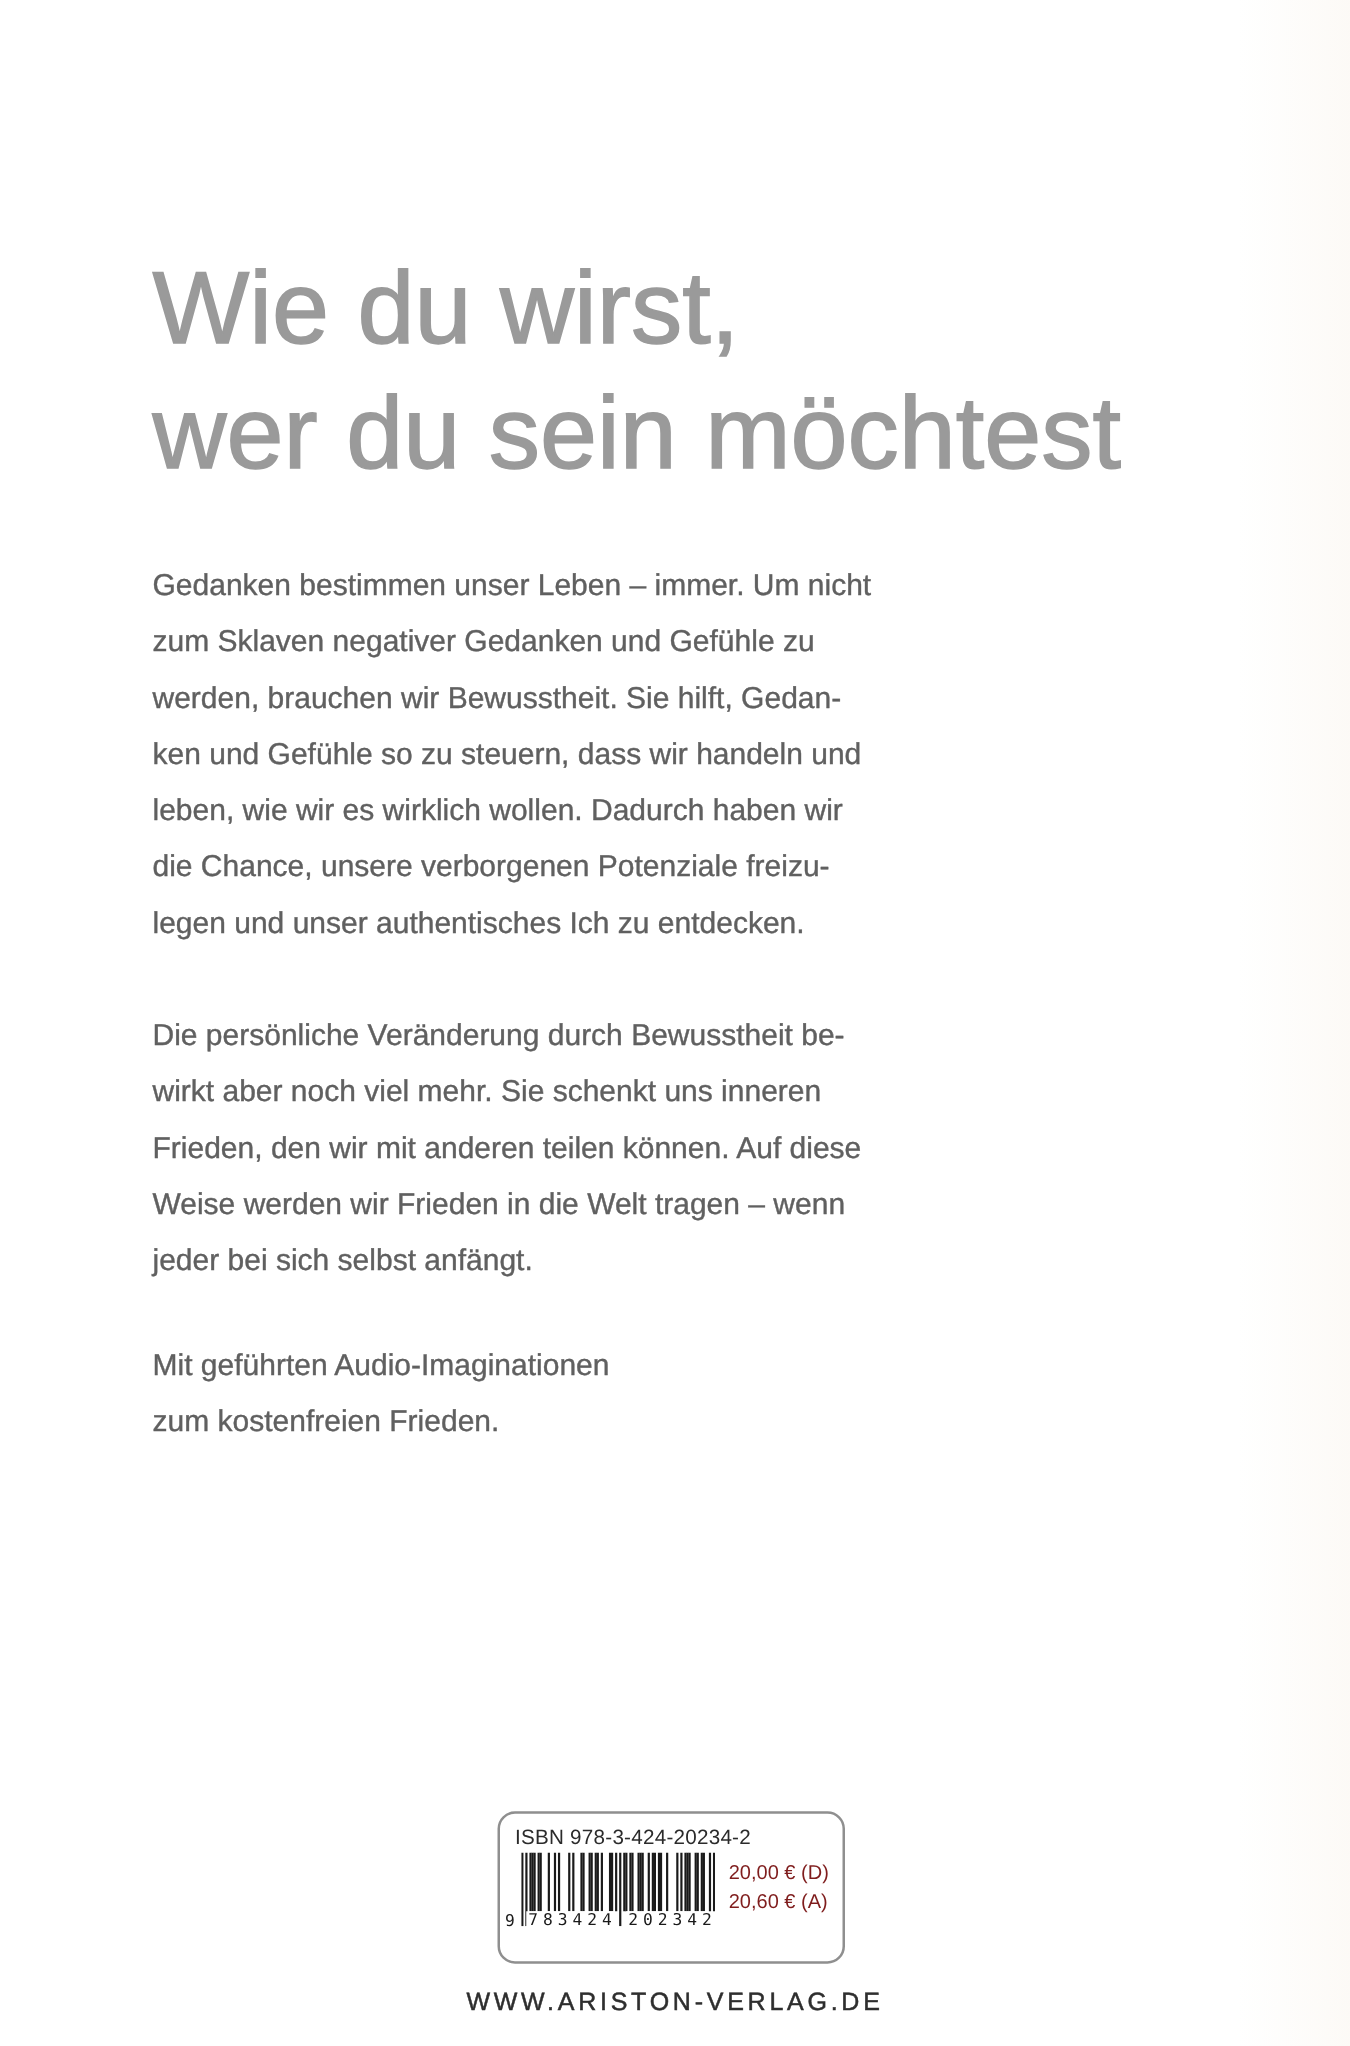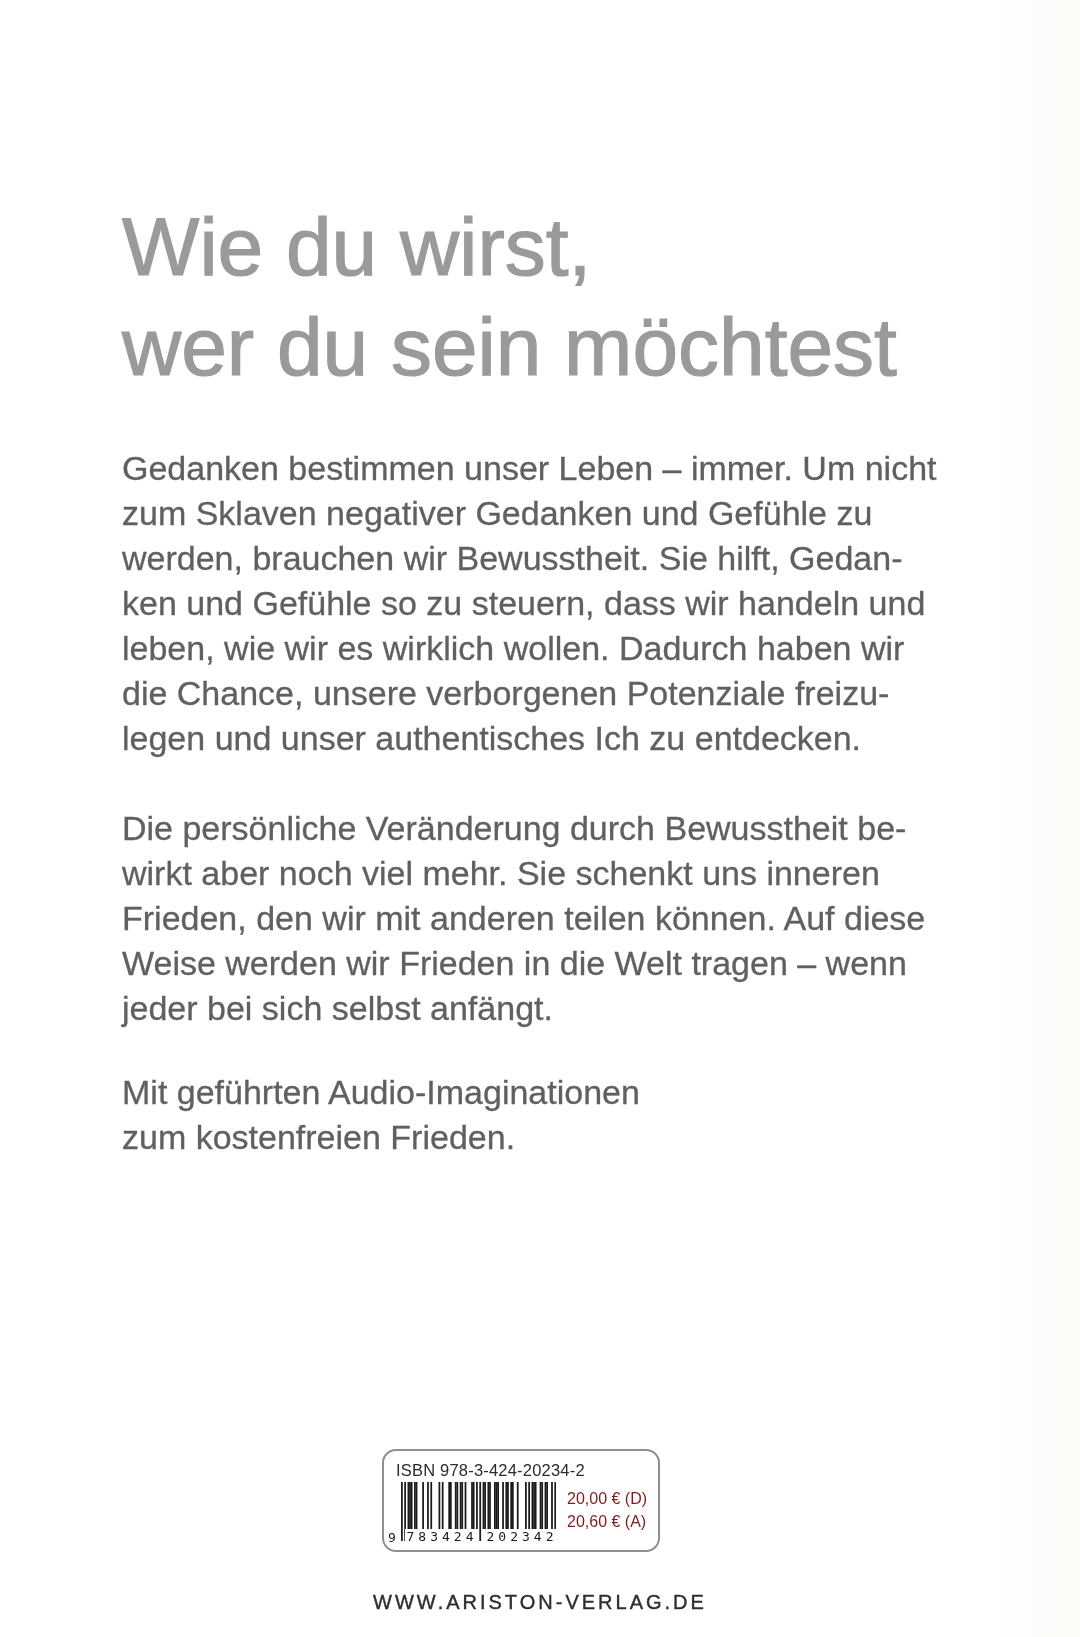--- a/index.html
+++ b/index.html
@@ -27,35 +27,35 @@
     line-height: 100px;
     font-weight: 400;
     -webkit-text-stroke-width: 1.2px;
     letter-spacing: 0px;
     white-space: pre-line;
   }
   .para {
     position: absolute;
     left: 122px;
     width: 910px;
-    font-size: 34px;
+    font-size: 24px;
     line-height: 45px;
     font-weight: 400;
     -webkit-text-stroke-width: 0.3px;
     white-space: pre-line;
   }
   #para1 { top: 446px; }
   #para2 { top: 806px; }
   #para3 { top: 1070px; }
   .isbn-box {
     position: absolute;
-    left: 382px;
+    left: 398px;
     top: 1449px;
     width: 278px;
-    height: 103px;
+    height: 122px;
     box-sizing: border-box;
     border: 2px solid #404040;
     border-radius: 14px;
     background: #ffffff;
   }
   .isbn-label {
     position: absolute;
     left: 12px;
     top: 10px;
     font-size: 16.5px;

